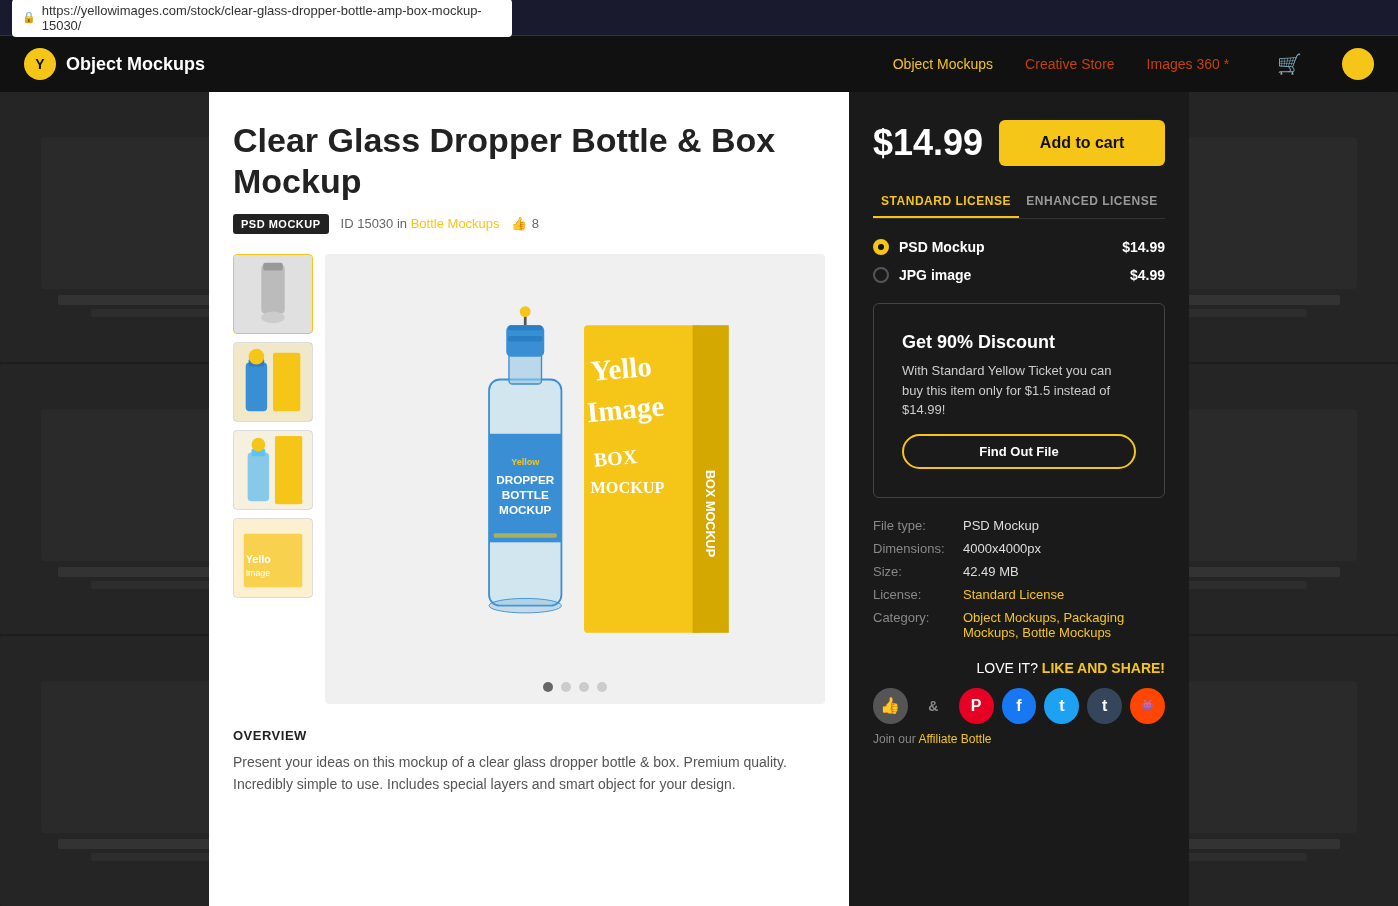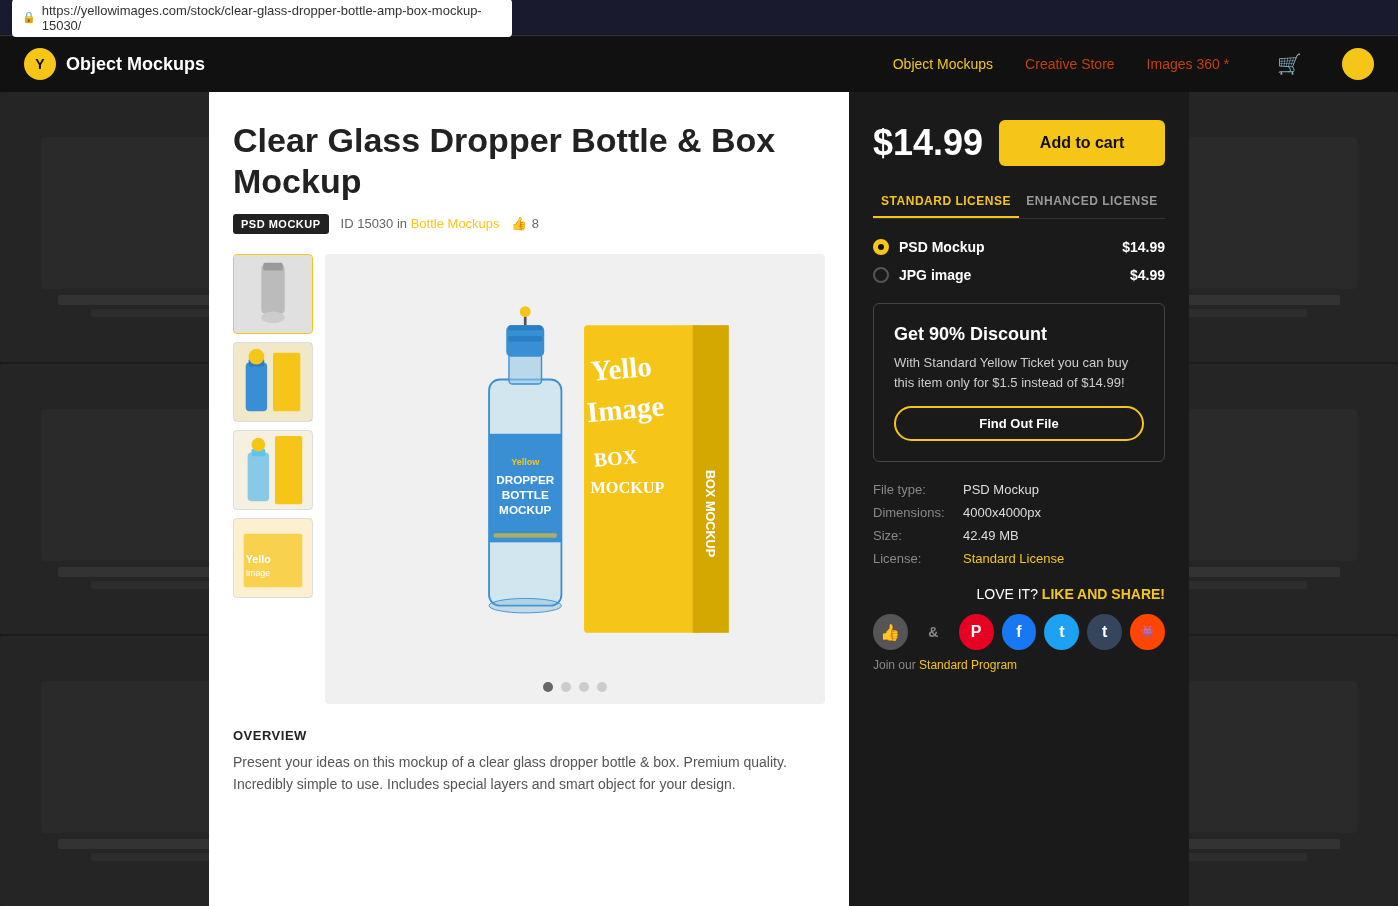--- a/index.html
+++ b/index.html
@@ -326,21 +326,21 @@
       border-radius: 50%;
       background: #111;
     }
     .option-label { font-size: 14px; font-weight: 600; color: white; flex: 1; }
     .option-price { font-size: 14px; font-weight: 600; color: white; }
 
     
     .discount-box {
       border: 1px solid #444;
       border-radius: 6px;
-      padding: 20px;
+      padding: 28px;
     }
     .discount-title {
       font-size: 18px;
       font-weight: 700;
       color: white;
       margin-bottom: 8px;
     }
     .discount-text {
       font-size: 13px;
       color: #ccc;
@@ -648,38 +648,42 @@
             <span class="detail-value">4000x4000px</span>
           </div>
           <div class="detail-row">
             <span class="detail-label">Size:</span>
             <span class="detail-value">42.49 MB</span>
           </div>
           <div class="detail-row">
             <span class="detail-label">License:</span>
             <span class="detail-value link">Standard License</span>
           </div>
+          <div class="detail-row">
+            <span class="detail-label">Category:</span>
+            <span class="detail-value link">Object Mockups, Packaging Mockups, Bottle Mockups</span>
+          </div>
         </div>
 
         <div class="social-section">
           <div class="love-text">
             <span>LOVE IT?</span>
             <span class="like-share">LIKE AND SHARE!</span>
           </div>
           <div class="social-icons">
             <div class="social-btn thumbsup">👍</div>
             <div class="social-btn ampersand">&amp;</div>
             <div class="social-btn pinterest">P</div>
             <div class="social-btn facebook">f</div>
             <div class="social-btn twitter">t</div>
             <div class="social-btn tumblr">t</div>
             <div class="social-btn reddit" style="font-size:12px;">👾</div>
           </div>
           <div class="affiliate-text">
             <span>Join our</span>
-            <span class="affiliate-link">Standard Program</span>
+            <span class="affiliate-link">Affiliate Bottle</span>
           </div>
         </div>
 
       </div>
     </div>
   </div>
 </div>
 
 </body></html>

